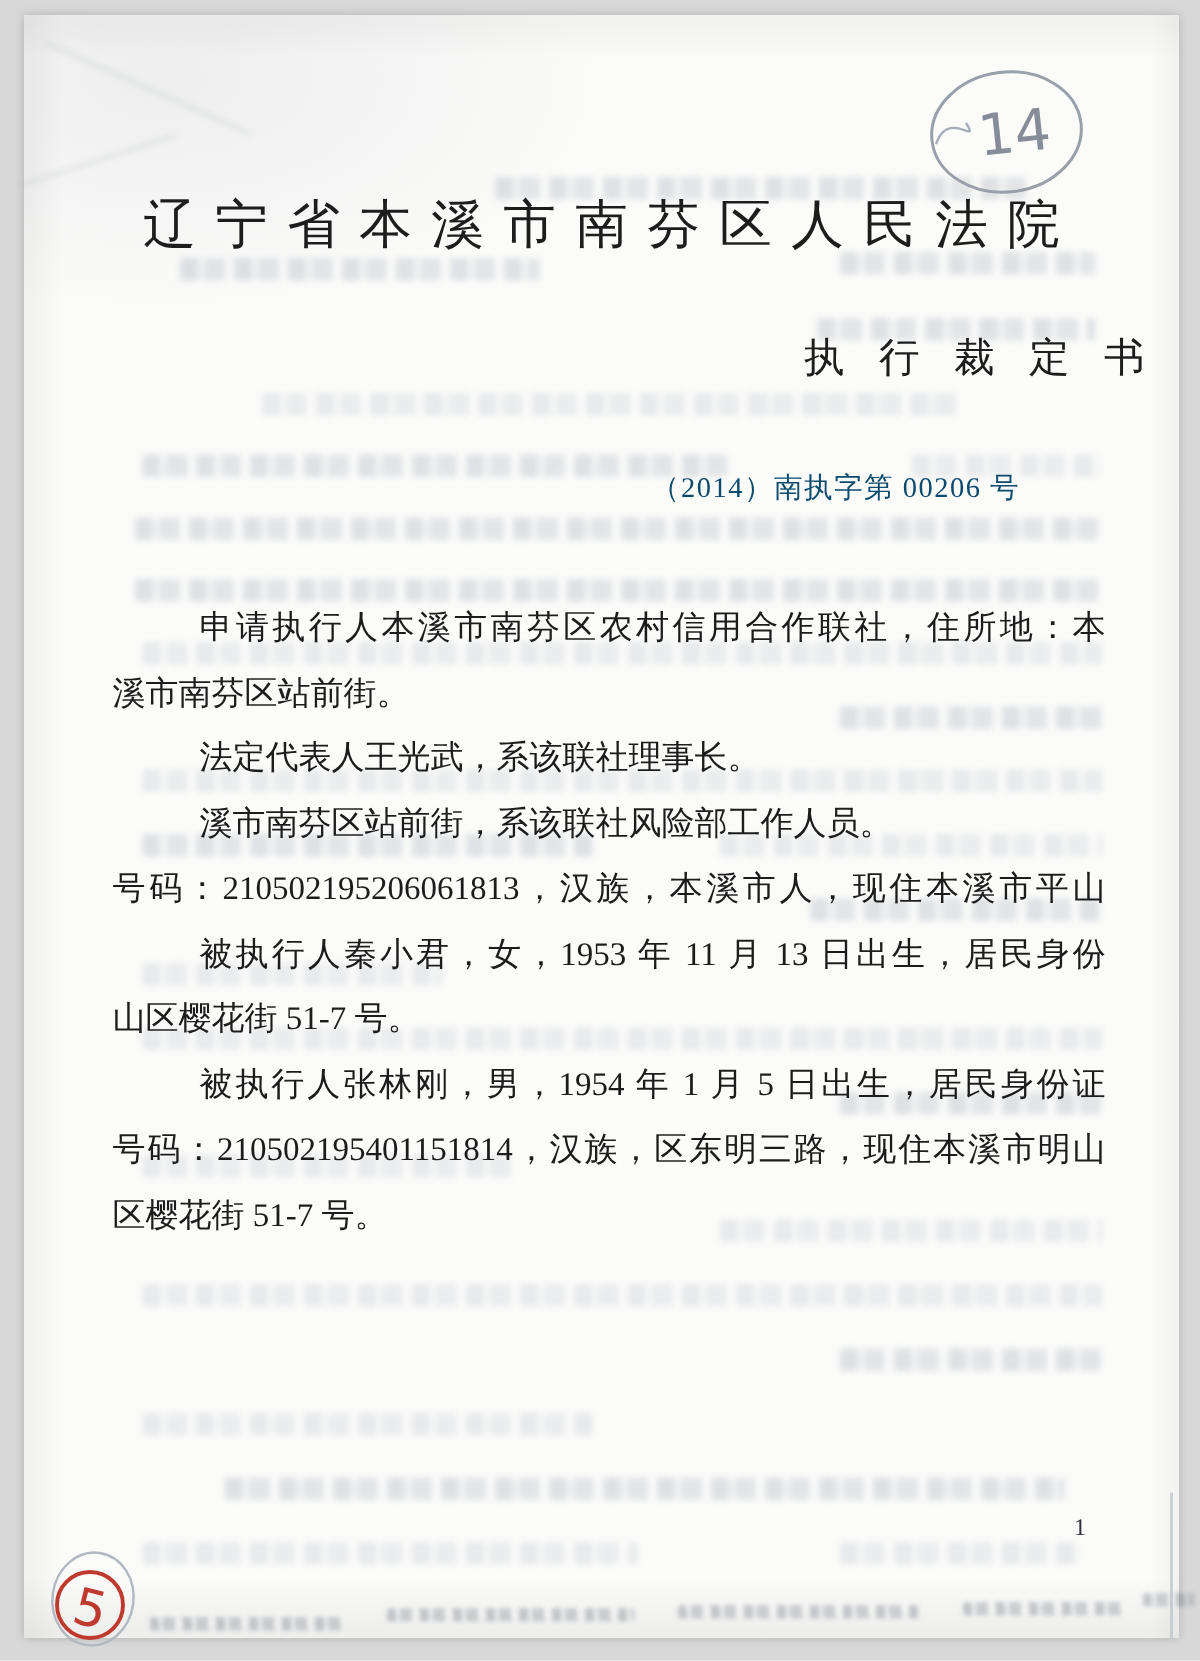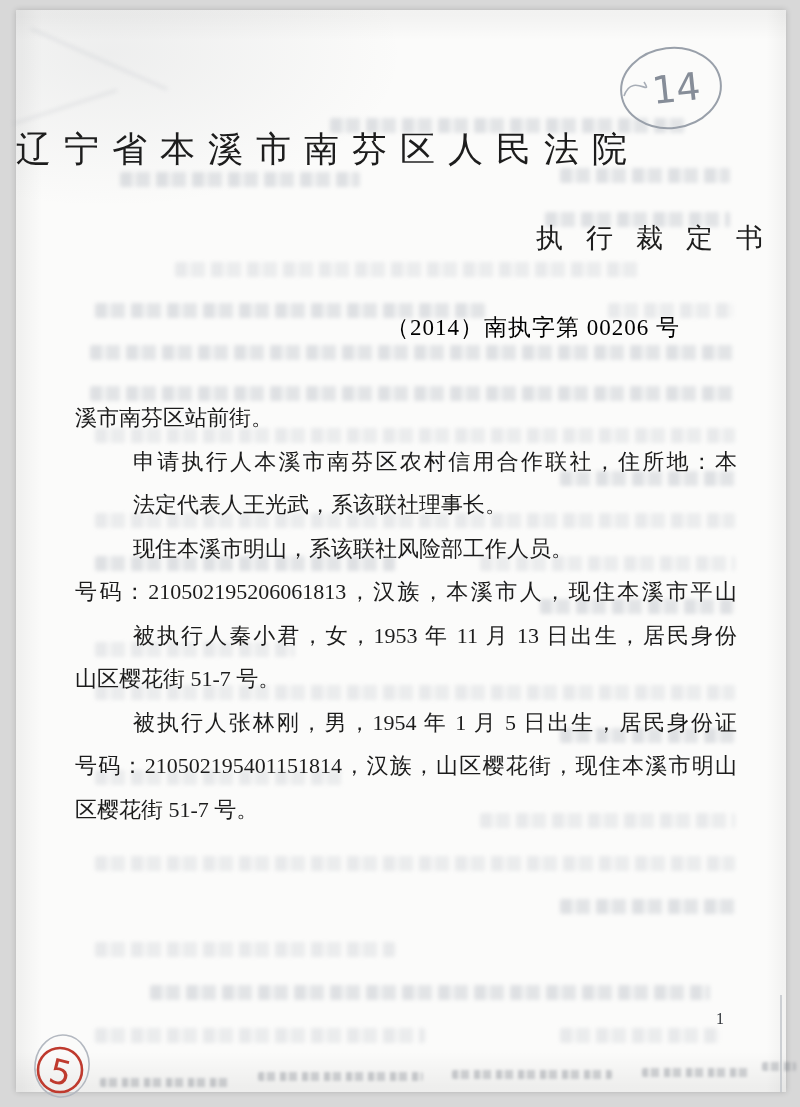--- a/index.html
+++ b/index.html
@@ -24,31 +24,31 @@
       linear-gradient(0deg, rgba(0,0,0,.05) 0 6px, rgba(0,0,0,0) 40px),
       radial-gradient(420px 220px at 12% 4%, rgba(120,125,132,.10), rgba(0,0,0,0) 70%);
   }
   .crease{position:absolute;background:#aeb3ba;opacity:.35;filter:blur(2px);border-radius:2px;}
   .crease.c1{left:8px;top:48px;width:150px;height:2px;transform:rotate(24deg);}
   .crease.c2{left:-6px;top:96px;width:110px;height:2px;transform:rotate(-18deg);}
   .edge-line{position:absolute;right:4px;top:985px;width:2px;height:97px;background:#c2c6cb;opacity:.8;}
 
   .court-title{
     position:absolute;left:0;top:116px;width:100%;
-    text-align:left;font-size:35px;letter-spacing:13px;
+    text-align:center;font-size:35px;letter-spacing:13px;padding-left:13px;
     box-sizing:border-box;color:#1d1d1d;font-weight:500;white-space:nowrap;
   }
   .doc-type{
     position:absolute;left:0;top:210px;width:100%;
     text-align:right;font-size:27px;letter-spacing:23px;padding-left:23px;
     box-sizing:border-box;color:#1d1d1d;font-weight:500;white-space:nowrap;
   }
   .case-number{
     position:absolute;top:302px;right:106px;
-    font-size:23px;color:#000000;letter-spacing:1px;white-space:nowrap;
+    font-size:19px;color:#0c4a6e;letter-spacing:1px;white-space:nowrap;
   }
   .body-text{
     position:absolute;left:59px;top:386px;width:662px;
     font-size:22px;line-height:43.5px;color:#1c1c1c;
   }
   .body-line{white-space:nowrap;}
   .body-line.indent{padding-left:58px;}
   .body-line.full{
     white-space:normal;text-align:justify;text-align-last:justify;
     -moz-text-align-last:justify;
@@ -123,29 +123,29 @@
       <ellipse cx="57" cy="50" rx="50" ry="40" fill="none" stroke="#99a0aa" stroke-width="2" transform="rotate(-7 57 50)"></ellipse>
       <path d="M10,58 C18,34 40,60 30,44" fill="none" stroke="#a7adb6" stroke-width="1.6"></path>
       <text x="38" y="64" class="hand" font-size="38" fill="#868d98" transform="rotate(-6 57 50)">14</text>
     </svg>
 
     <div class="court-title">辽宁省本溪市南芬区人民法院</div>
     <div class="doc-type">执行裁定书</div>
     <div class="case-number">（2014）南执字第 00206 号</div>
 
     <div class="body-text">
+      <div class="body-line indent full">申请执行人本溪市南芬区农村信用合作联社，住所地：本</div>
       <div class="body-line">溪市南芬区站前街。</div>
-      <div class="body-line indent full">申请执行人本溪市南芬区农村信用合作联社，住所地：本</div>
       <div class="body-line indent">法定代表人王光武，系该联社理事长。</div>
-      <div class="body-line indent">现住本溪市明山，系该联社风险部工作人员。</div>
+      <div class="body-line indent">溪市南芬区站前街，系该联社风险部工作人员。</div>
       <div class="body-line full">号码：210502195206061813，汉族，本溪市人，现住本溪市平山</div>
       <div class="body-line indent full">被执行人秦小君，女，1953 年 11 月 13 日出生，居民身份</div>
       <div class="body-line">山区樱花街 51-7 号。</div>
       <div class="body-line indent full">被执行人张林刚，男，1954 年 1 月 5 日出生，居民身份证</div>
-      <div class="body-line full">号码：210502195401151814，汉族，山区樱花街，现住本溪市明山</div>
+      <div class="body-line full">号码：210502195401151814，汉族，区东明三路，现住本溪市明山</div>
       <div class="body-line">区樱花街 51-7 号。</div>
     </div>
 
     <div class="page-number">1</div>
   </div>
 
   <svg class="red-mark" viewBox="0 0 90 75">
     <ellipse cx="44" cy="34" rx="27" ry="31" fill="none" stroke="#b3b8c0" stroke-width="1.6" transform="rotate(8 44 34)"></ellipse>
     <circle cx="42" cy="38" r="22" fill="none" stroke="#bf3a2e" stroke-width="2.6"></circle>
     <text x="32" y="52" class="hand" font-size="34" fill="#bf3a2e" transform="rotate(14 42 38)">5</text>

